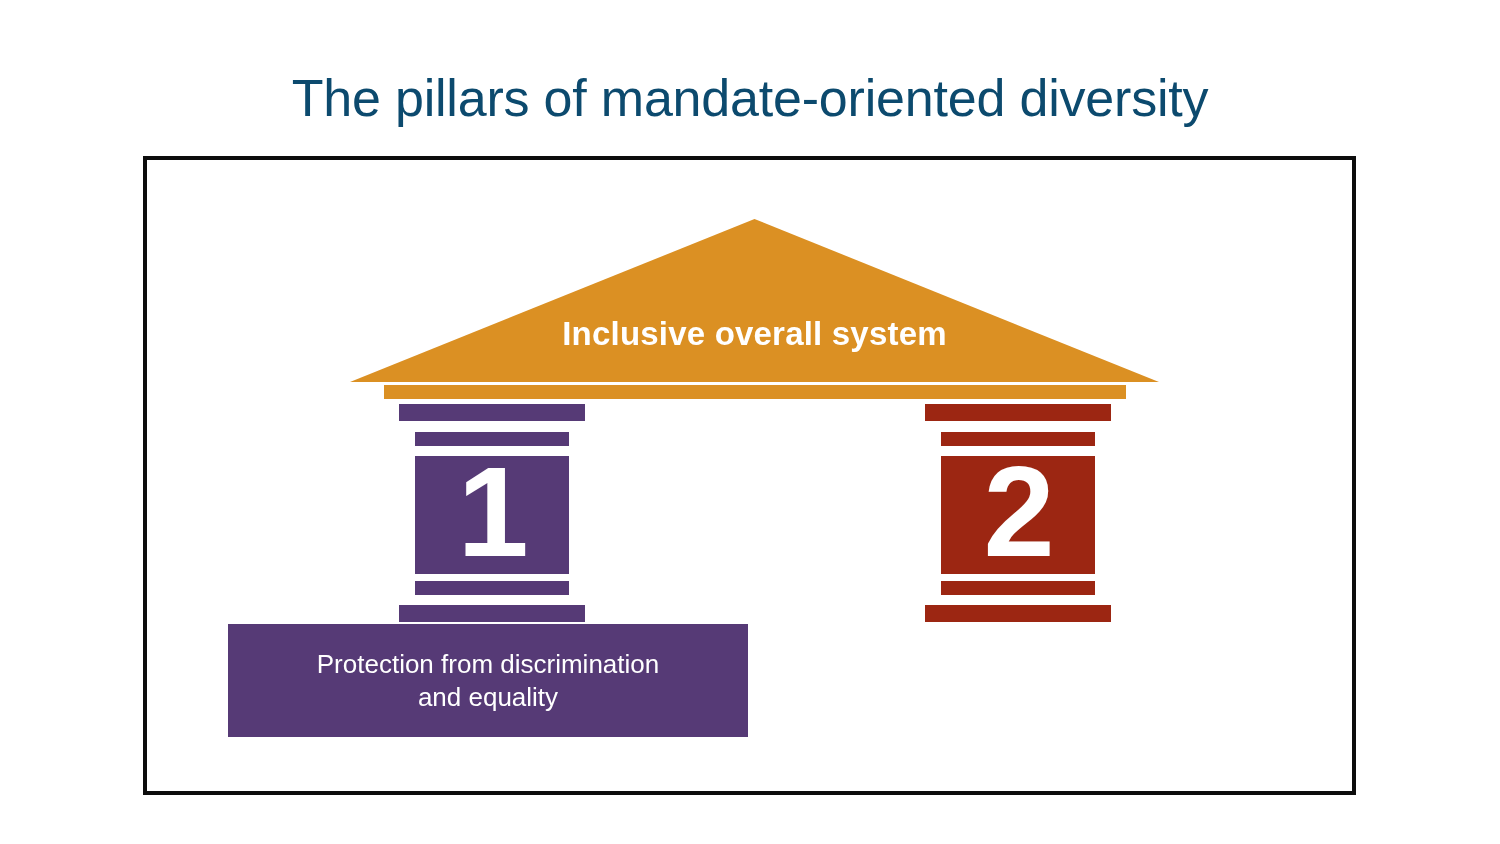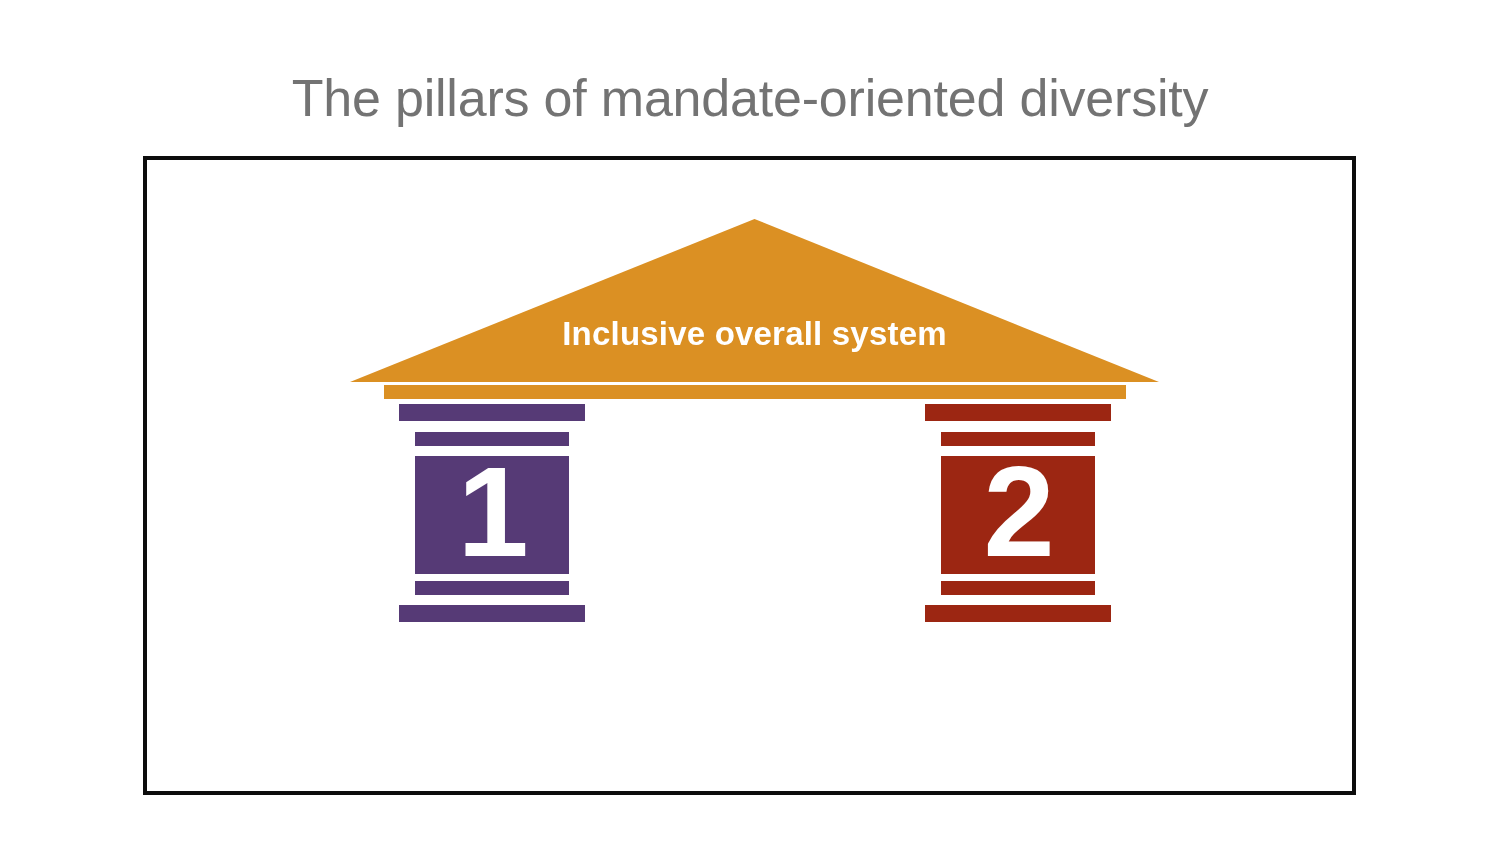--- a/index.html
+++ b/index.html
@@ -18,21 +18,21 @@
   
   #slide-title {
     position: absolute;
     left: 0;
     top: 68px;
     width: 1500px;
     text-align: center;
     font-family: "Liberation Sans", sans-serif;
     font-size: 52px;
     font-weight: 400;
-    color: #737373;
+    color: #0c4a6e;
     letter-spacing: -0.2px;
     white-space: nowrap;
   }
 
   
   #diagram-frame {
     position: absolute;
     left: 143px;
     top: 156px;
     width: 1213px;
@@ -213,15 +213,19 @@
     <div class="pillar" id="pillar-2">
       <div class="pillar-cap-wide cap-top"></div>
       <div class="pillar-bar-narrow bar-upper"></div>
       <div class="pillar-shaft">
         <span class="pillar-number">2</span>
       </div>
       <div class="pillar-bar-narrow bar-lower"></div>
       <div class="pillar-base-wide base-bot"></div>
     </div>
 
+    <div class="base-box" id="base-box-1">
+      <span class="base-box-label">Protection from discrimination
+and equality</span>
+    </div>
 
   </div>
 </div>
 
 </body></html>

